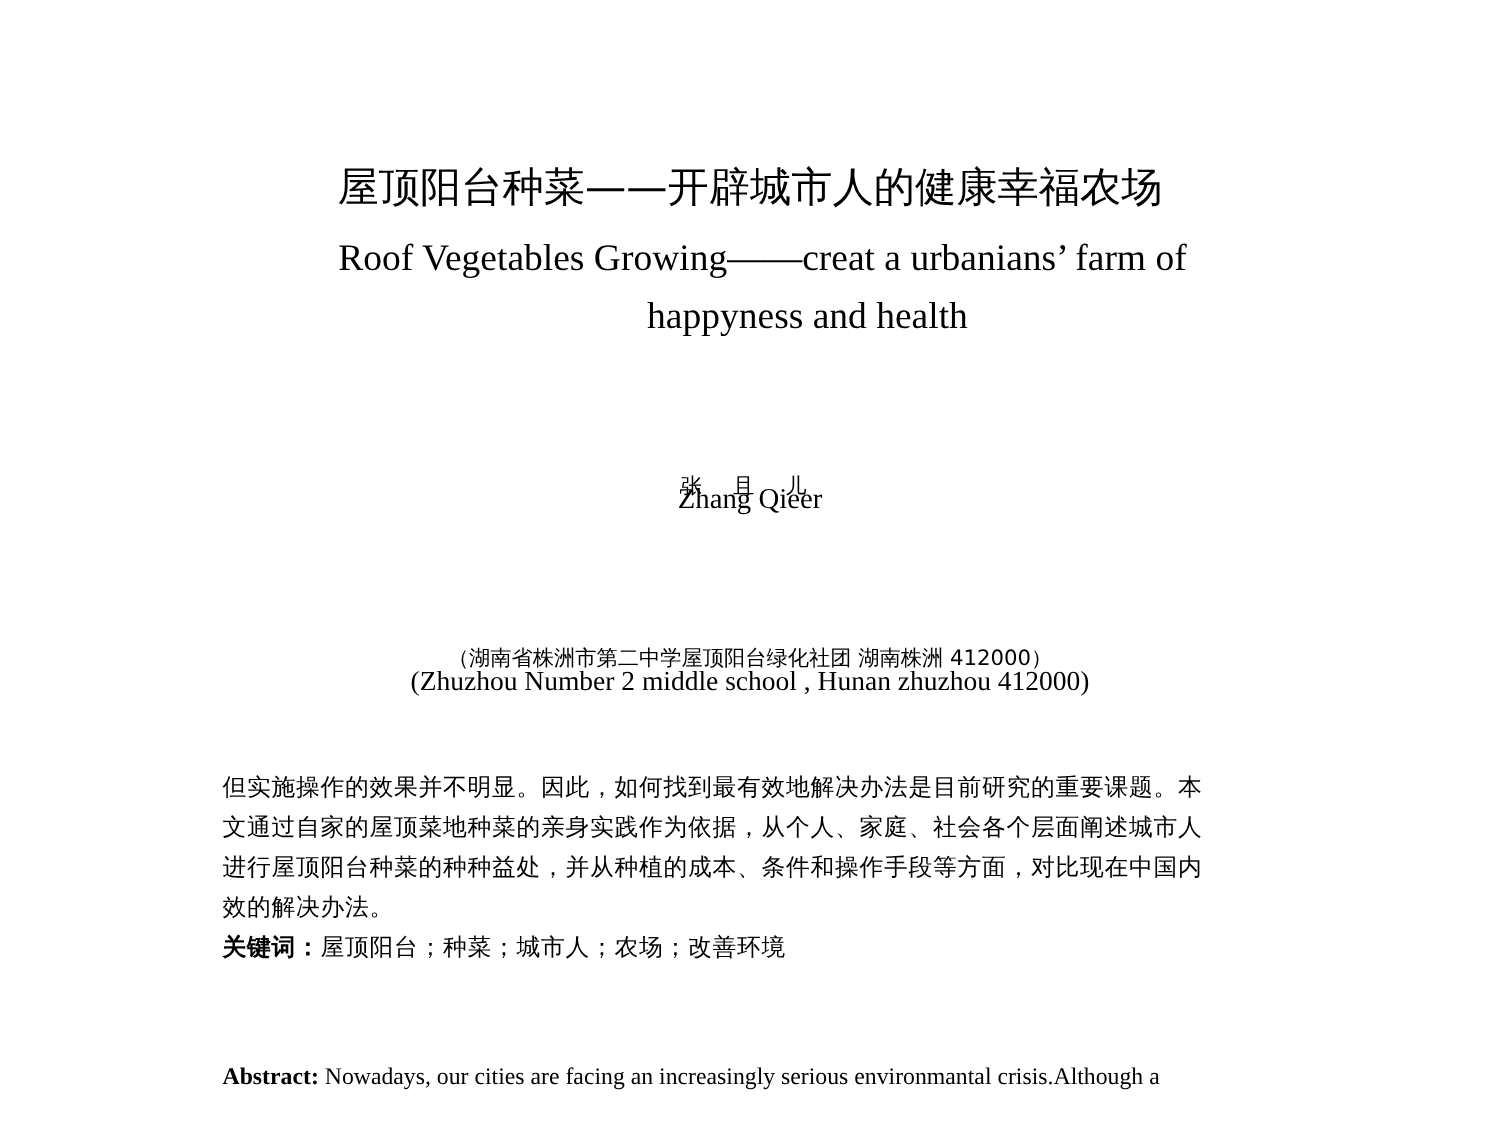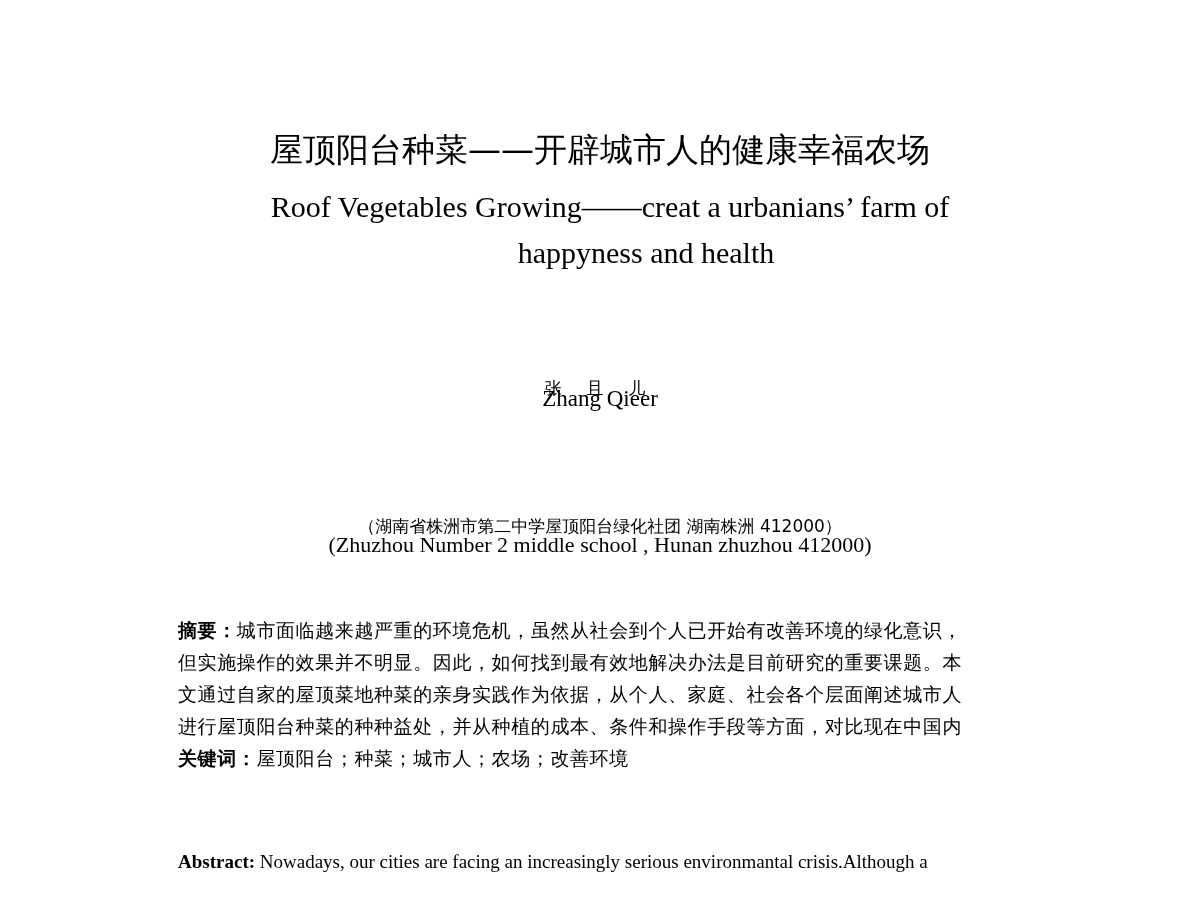--- a/index.html
+++ b/index.html
@@ -27,21 +27,21 @@
   <div class="line center title-en t1">Roof Vegetables Growing——creat a urbanians’ farm of</div>
   <div class="line center title-en t2">happyness and health</div>
 
   <div class="line center author-cn">张 且 儿</div>
   <div class="line center author-en">Zhang Qieer</div>
 
   <div class="line center aff-cn">（湖南省株洲市第二中学屋顶阳台绿化社团  湖南株洲 412000）</div>
   <div class="line center aff-en">(Zhuzhou Number 2 middle school , Hunan zhuzhou 412000)</div>
 
   <div class="abs-cn" style="top:614px;">
-    <div class="row"><span class="bold">摘要：</span><span>城市面临越来越严重的环境危机，虽然从社会到个人已开始有改善环境的绿化意识，</span></div>
     <div class="row">但实施操作的效果并不明显。因此，如何找到最有效地解决办法是目前研究的重要课题。本</div>
     <div class="row">文通过自家的屋顶菜地种菜的亲身实践作为依据，从个人、家庭、社会各个层面阐述城市人</div>
     <div class="row">进行屋顶阳台种菜的种种益处，并从种植的成本、条件和操作手段等方面，对比现在中国内</div>
+    <div class="row">效的解决办法。</div>
     <div class="row"><span class="bold">关键词：</span><span>屋顶阳台；种菜；城市人；农场；改善环境</span></div>
   </div>
 
   <div class="line abs-en"><span class="bold">Abstract:</span><span> Nowadays, our cities are facing an increasingly serious environmantal crisis.Although a</span></div>
 </div>
 
 </body></html>

